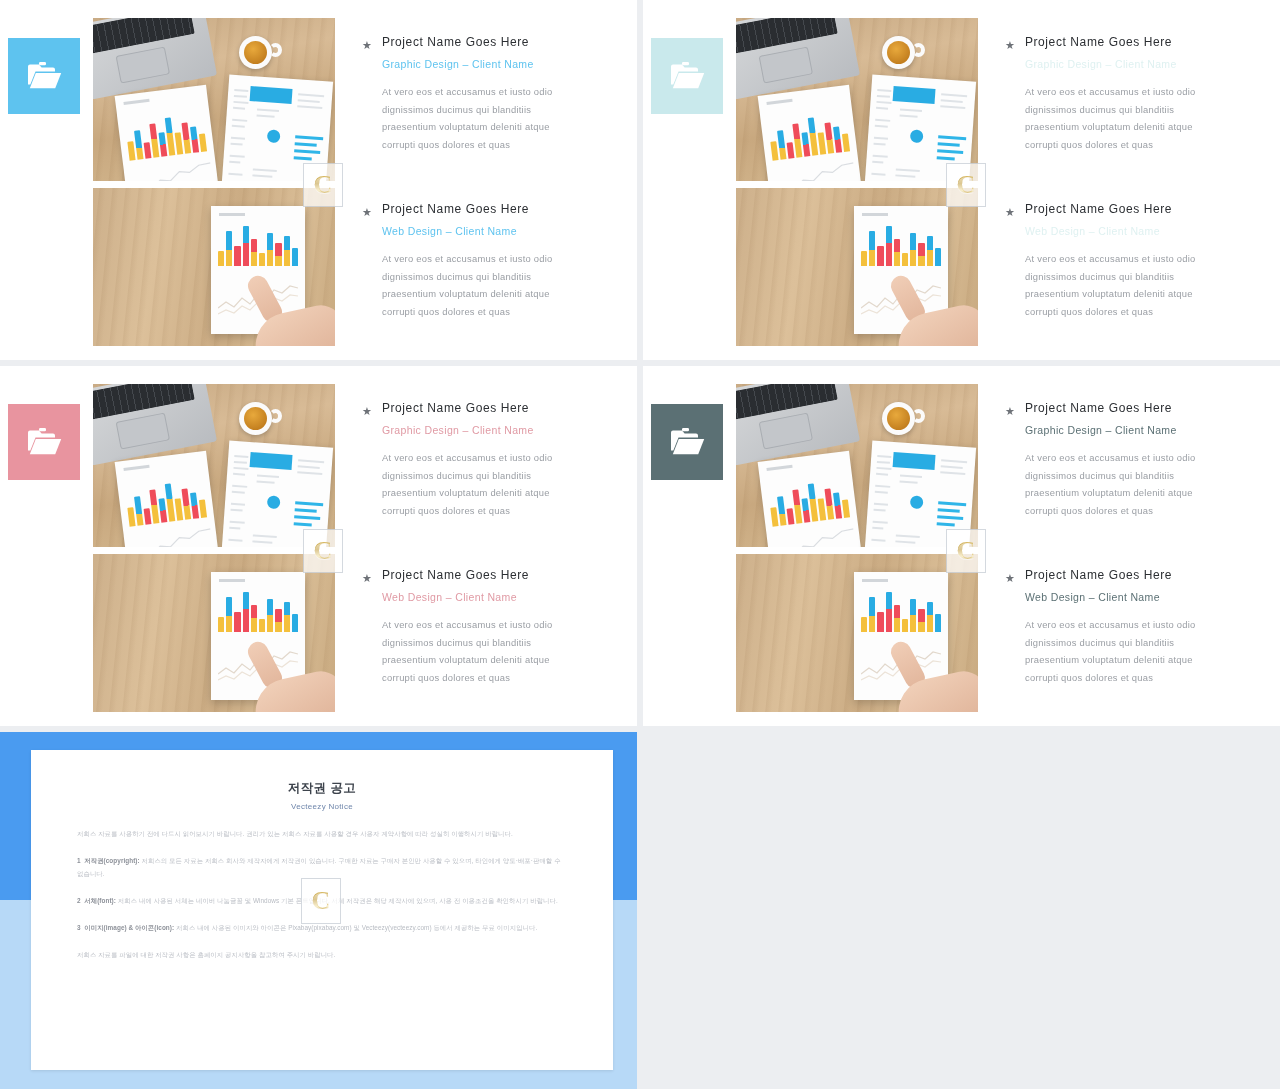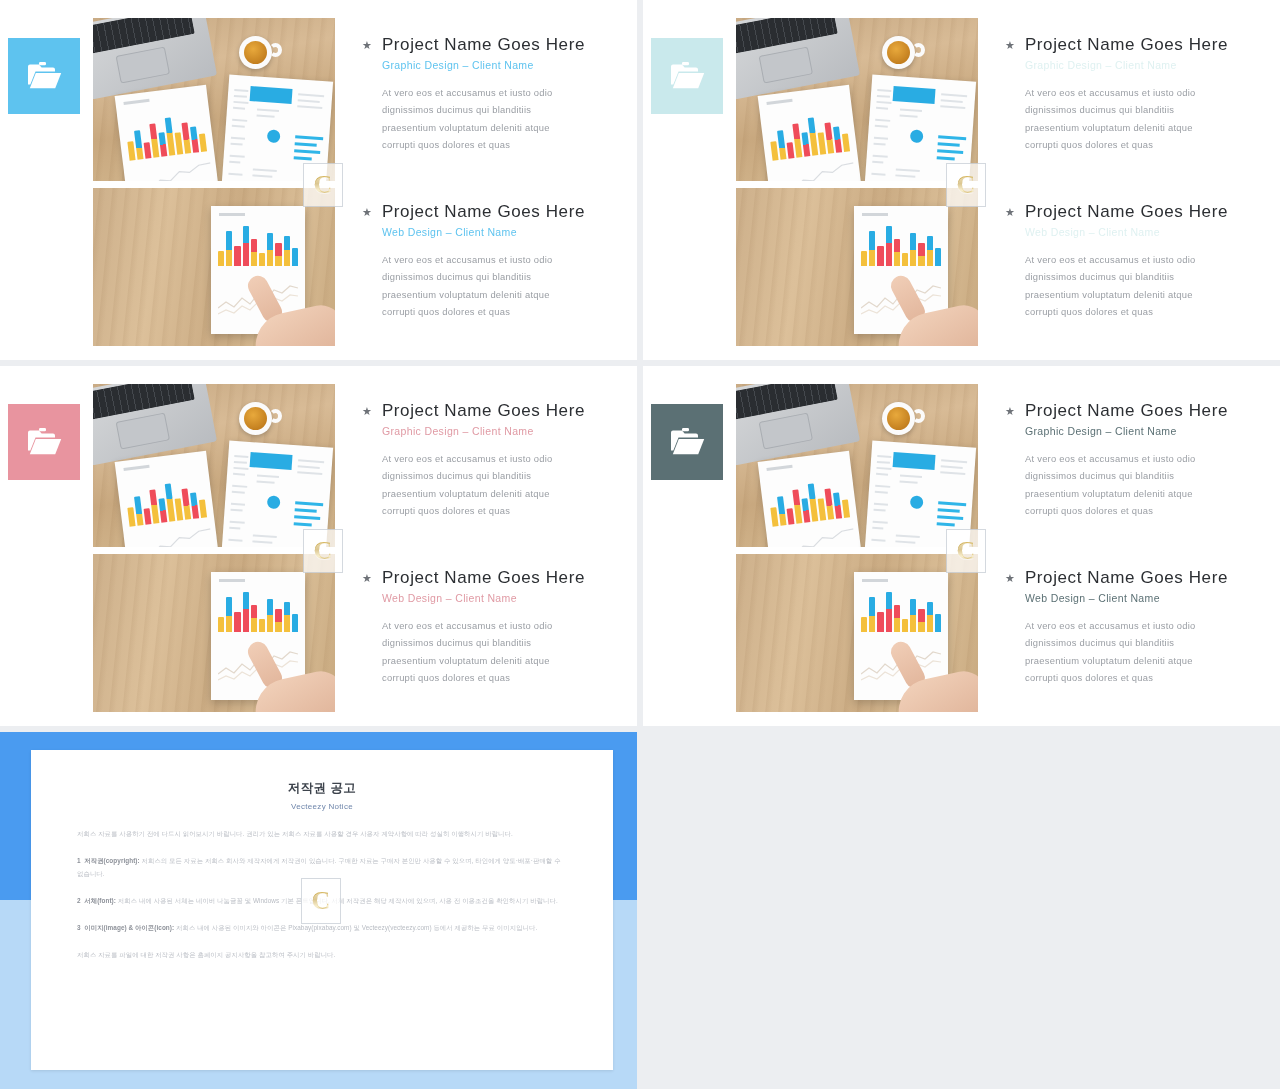--- a/index.html
+++ b/index.html
@@ -138,21 +138,21 @@
 
   
   .textcol { position:absolute; left:362px; top:0; width:262px; }
   .entry { position:absolute; left:0; width:262px; }
   .entry-1 { top: 36px; }
   .entry-2 { top: 203px; }
 
   .head-row { display:flex; align-items:flex-start; gap:10px; }
   .star { font-size:11px; line-height:18px; color:#6e7278; flex:0 0 auto; }
   .ptitle {
-    font-size:17px; font-weight:400; letter-spacing:.6px;
+    font-size:12px; font-weight:400; letter-spacing:.6px;
     color:#2c2f33; line-height:1.1; white-space:nowrap;
   }
   .psub {
     margin-left:20px; margin-top:4px;
     font-size:10.5px; letter-spacing:.35px; white-space:nowrap;
   }
   .pbody {
     margin-left:20px; margin-top:13px;
     font-size:9.4px; line-height:17.5px; color:#9a9ea4;
     letter-spacing:.25px; width:232px;

